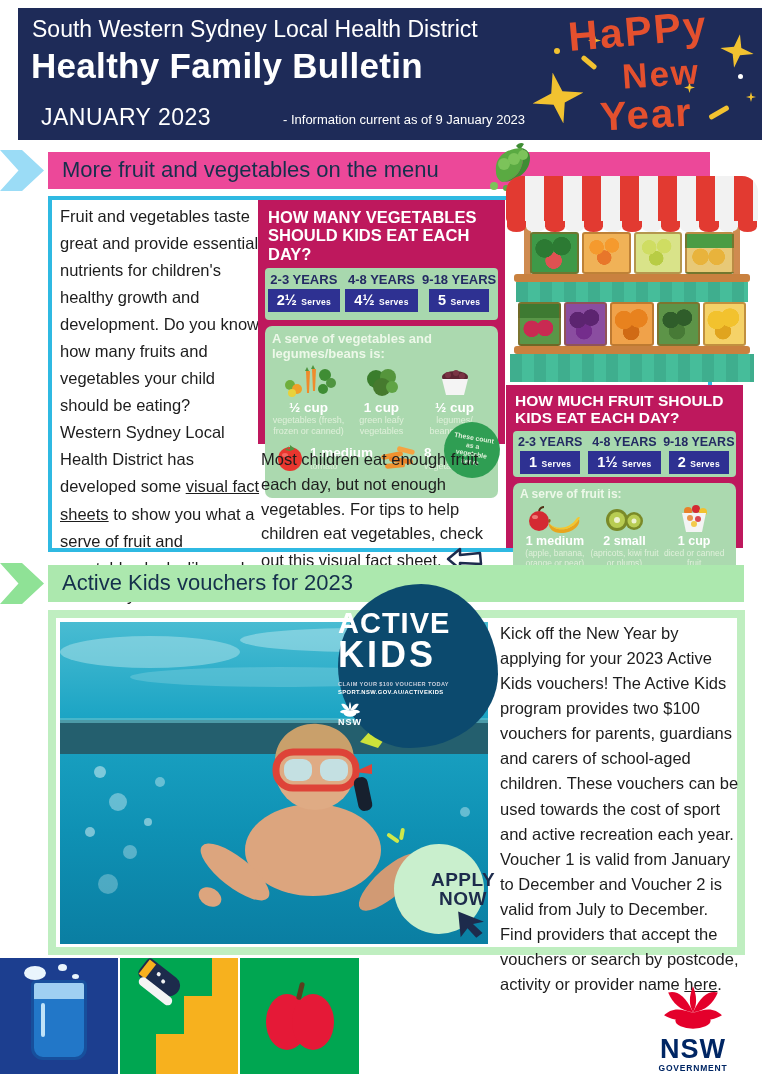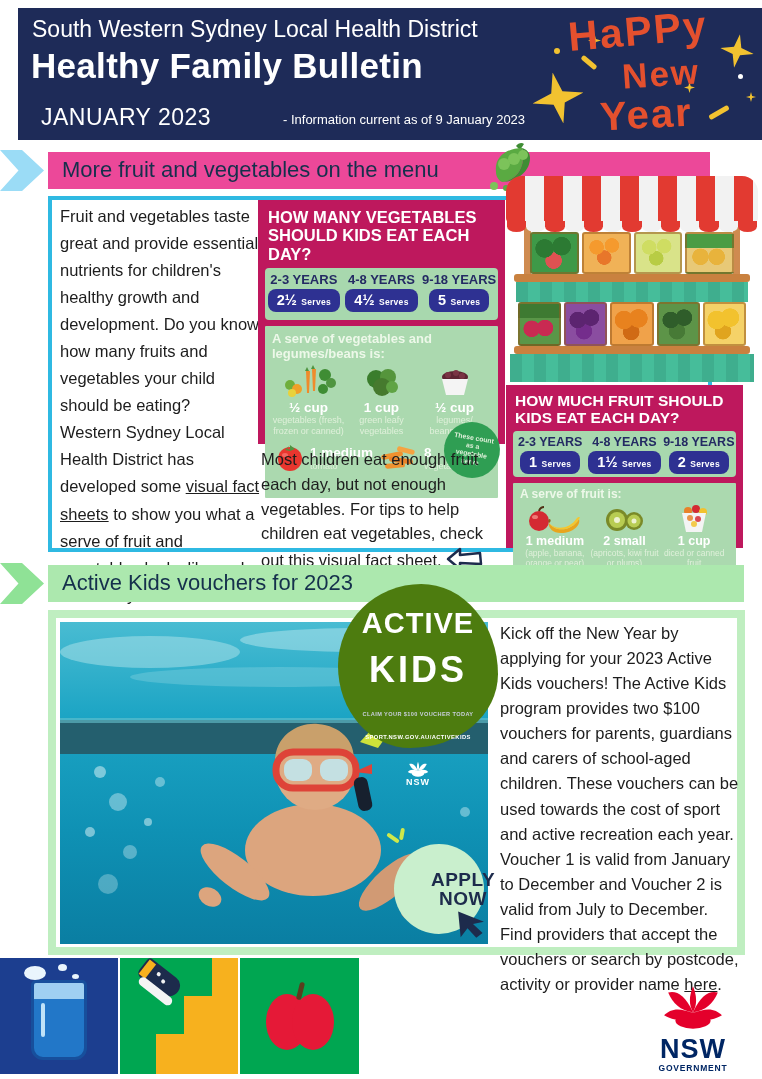--- a/index.html
+++ b/index.html
@@ -57,24 +57,24 @@
   .fruit-chart { left:506px; top:385px; width:237px; height:163px; }
   .chart-title { color:#fff; font-weight:700; line-height:1.12; padding:8px 10px 5px; }
   .veg-chart .chart-title { font-size:16.5px; }
   .fruit-chart .chart-title { font-size:15.5px; padding:7px 9px 4px; }
   .age-band { background:#a8d8ae; border-radius:4px; margin:0 7px; display:flex; }
   .veg-chart .age-band { height:52px; }
   .fruit-chart .age-band { height:46px; }
   .age-col { flex:1; text-align:center; padding-top:4px; }
   .age-label { font-size:13px; font-weight:700; color:#242a63; }
   .fruit-chart .age-label { font-size:12.5px; }
-  .pill { display:inline-block; background:#2e3192; color:#fff; border-radius:8px; padding:2px 9px 3px; margin-top:2px; }
+  .pill { display:inline-block; background:#2e3192; color:#fff; border-radius:0; padding:2px 9px 3px; margin-top:2px; }
   .pill .sv { font-size:14.5px; font-weight:700; }
   .pill .un { font-size:8.5px; font-weight:700; letter-spacing:.3px; }
-  .chart-body { background:#abd9af; border-radius:1px; margin:6px 7px 0; position:relative; }
+  .chart-body { background:#abd9af; border-radius:7px; margin:6px 7px 0; position:relative; }
   .veg-chart .chart-body { height:172px; padding:5px 7px; }
   .fruit-chart .chart-body { height:94px; padding:4px 7px; }
   .serve-heading { color:#edf8e9; font-weight:700; }
   .veg-chart .serve-heading { font-size:13px; }
   .fruit-chart .serve-heading { font-size:12px; }
   .serve-row1 { display:flex; margin-top:3px; }
   .serve-col { flex:1; text-align:center; }
   .serve-icon { height:36px; display:flex; align-items:center; justify-content:center; }
   .fruit-chart .serve-icon { height:30px; }
   .amount { color:#fff; font-weight:700; font-size:13.5px; }
@@ -135,23 +135,23 @@
                radial-gradient(circle at 46% 68%, #477a36 8px, transparent 8.5px), #5d9448; }
   .c-banana  { background:radial-gradient(circle at 30% 40%, #f2c22e 9px, transparent 9.5px),
                radial-gradient(circle at 64% 34%, #f2c22e 9px, transparent 9.5px),
                radial-gradient(circle at 46% 68%, #e0a41e 8px, transparent 8.5px), #f5d268; }
 
   
   .box2 { position:absolute; left:48px; top:610px; width:697px; height:345px; background:#fff; border:8px solid #bfeec0; }
   .photo { position:absolute; left:60px; top:622px; width:428px; height:322px; }
   .col2 { position:absolute; left:500px; top:621px; width:242px; font-size:16.5px; line-height:1.52; color:#1d1d1d; }
 
-  .ak-blob { position:absolute; left:338px; top:584px; width:160px; height:164px; background:#4d7c0f;
+  .ak-blob { position:absolute; left:338px; top:584px; width:160px; height:164px; background:#0c4a6e;
              border-radius:52% 48% 55% 45% / 50% 55% 45% 50%;
-             display:flex; flex-direction:column; align-items:center; text-align:center;gap:15px; }
+             display:flex; flex-direction:column; align-items:flex-start; text-align:center; }
   .ak-w1 { color:#fff; font-weight:800; font-size:29px; letter-spacing:1px; line-height:.95; margin-top:26px; }
   .ak-w2 { color:#fff; font-weight:800; font-size:36px; letter-spacing:3px; line-height:.95; }
   .ak-t1 { color:#c9cfdd; font-size:5.6px; font-weight:700; letter-spacing:.4px; margin-top:9px; }
   .ak-t2 { color:#fff; font-size:5.8px; font-weight:700; letter-spacing:.4px; margin-top:2px; }
   .ak-gov { margin-top:6px; display:flex; flex-direction:column; align-items:center; }
   .ak-gov-name { color:#fff; font-size:9px; font-weight:700; letter-spacing:1px; }
 
   .apply { position:absolute; left:394px; top:844px; width:90px; height:90px; border-radius:50%;
            background:#c9efcd; display:flex; flex-direction:column; align-items:center; justify-content:center; cursor:pointer; }
   .apply-line { color:#1d2b4c; font-weight:800; font-size:19px; line-height:1.02; letter-spacing:.5px;margin-left:48px; }

